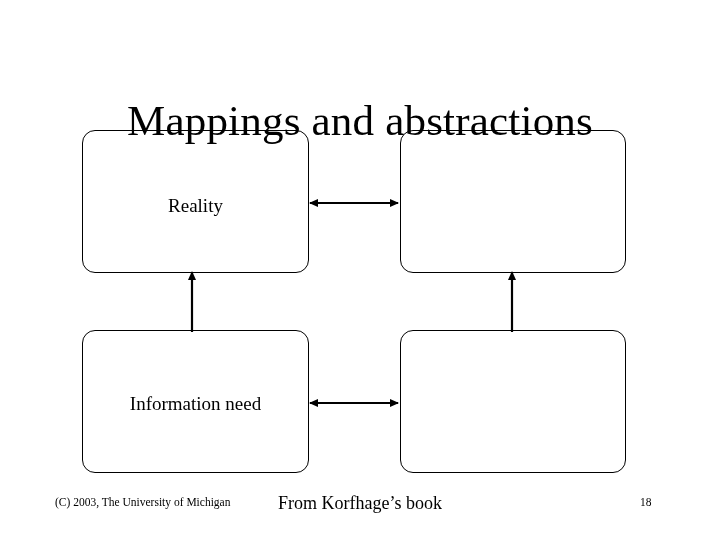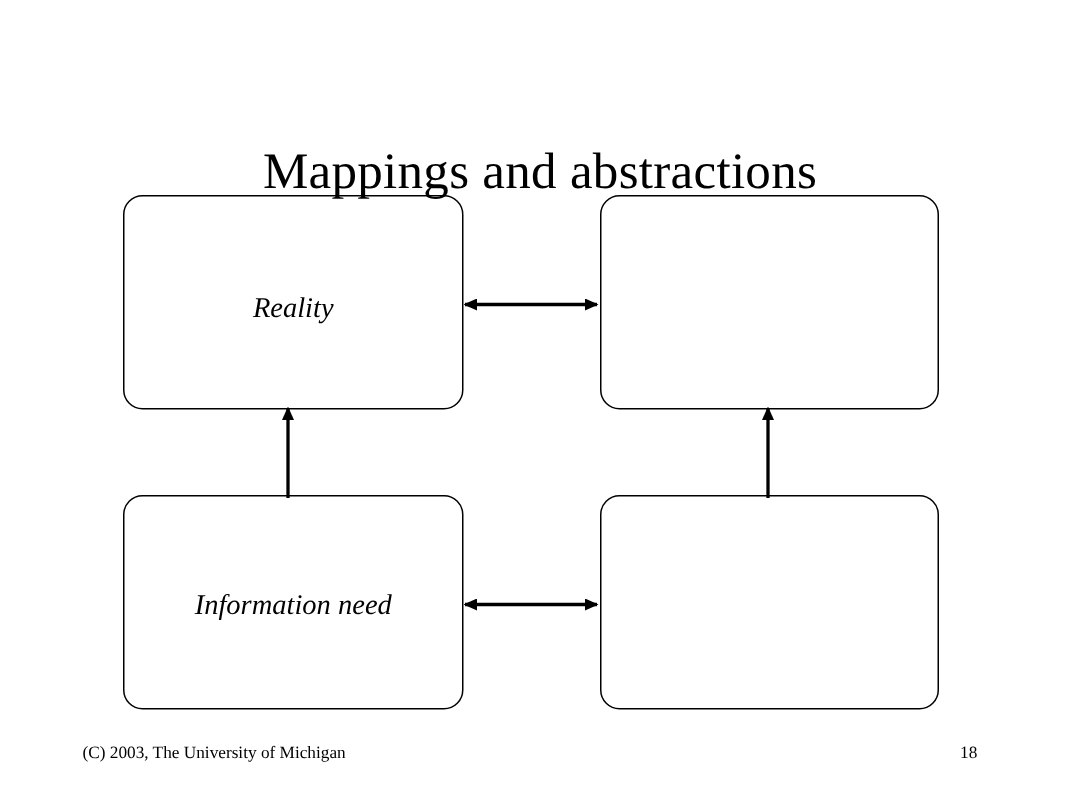--- a/index.html
+++ b/index.html
@@ -17,35 +17,34 @@
     color: #000000;
   }
 
   
   #slide-title {
     position: absolute;
     left: 0;
     top: 72px;
     width: 720px;
     text-align: center;
-    font-size: 34px;
+    font-size: 43px;
     line-height: 40px;
     font-weight: normal;
     letter-spacing: 0.2px;
     white-space: nowrap;
   }
 
   
   #diagram {
     position: absolute;
     left: 0;
     top: 0;
     width: 720px;
     height: 540px;
-    font-style: italic;
   }
 
   .node-box {
     position: absolute;
     box-sizing: border-box;
     border: 1px solid #000000;
     border-radius: 13px;
     background: transparent;
   }
   .node-label {
@@ -140,16 +139,17 @@
       <line x1="310" y1="403" x2="398" y2="403" stroke="#000000" stroke-width="2.2" marker-start="url(#ah-start)" marker-end="url(#ah-end)"></line>
 
       <line x1="192" y1="332" x2="192" y2="272" stroke="#000000" stroke-width="2.2" marker-end="url(#ah-end)"></line>
 
       <line x1="512" y1="332" x2="512" y2="272" stroke="#000000" stroke-width="2.2" marker-end="url(#ah-end)"></line>
     </svg>
   </div>
 
   <div id="footer-copyright">(C) 2003, The University of Michigan</div>
 
+  <div id="footer-source">From Korfhage’s book</div>
 
   <div id="footer-pagenum">18</div>
 
 </div>
 
 </body></html>

